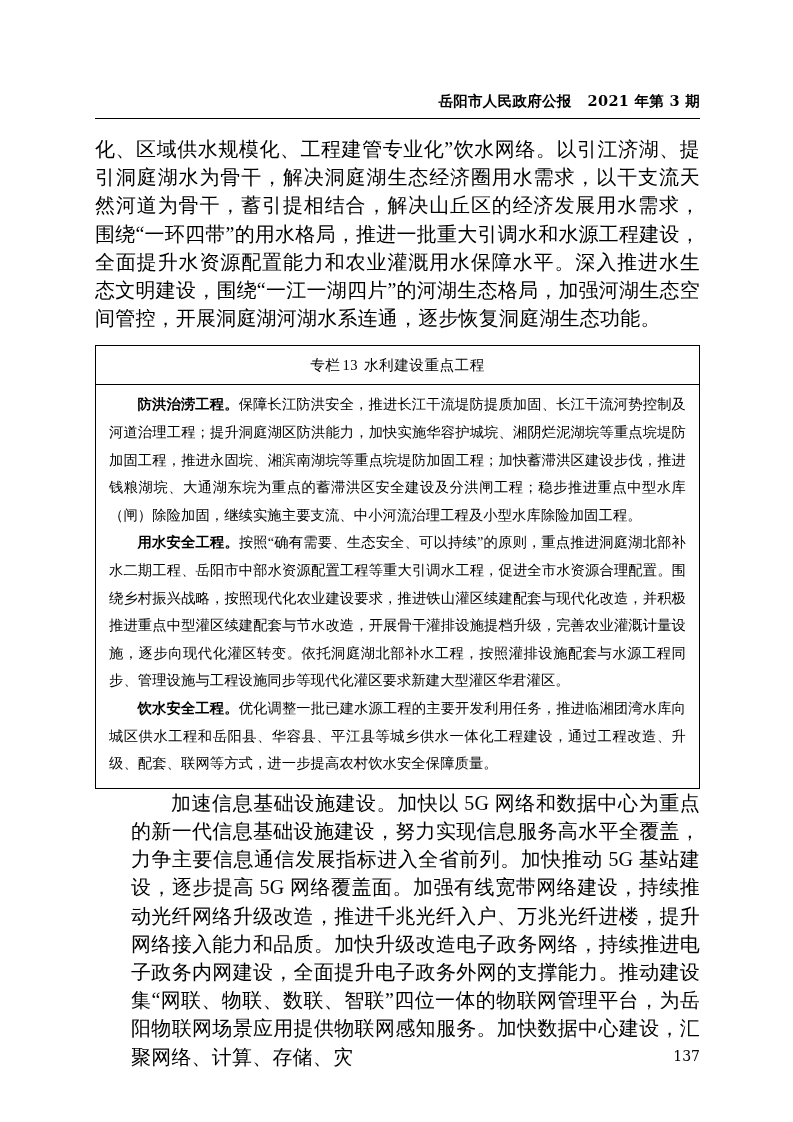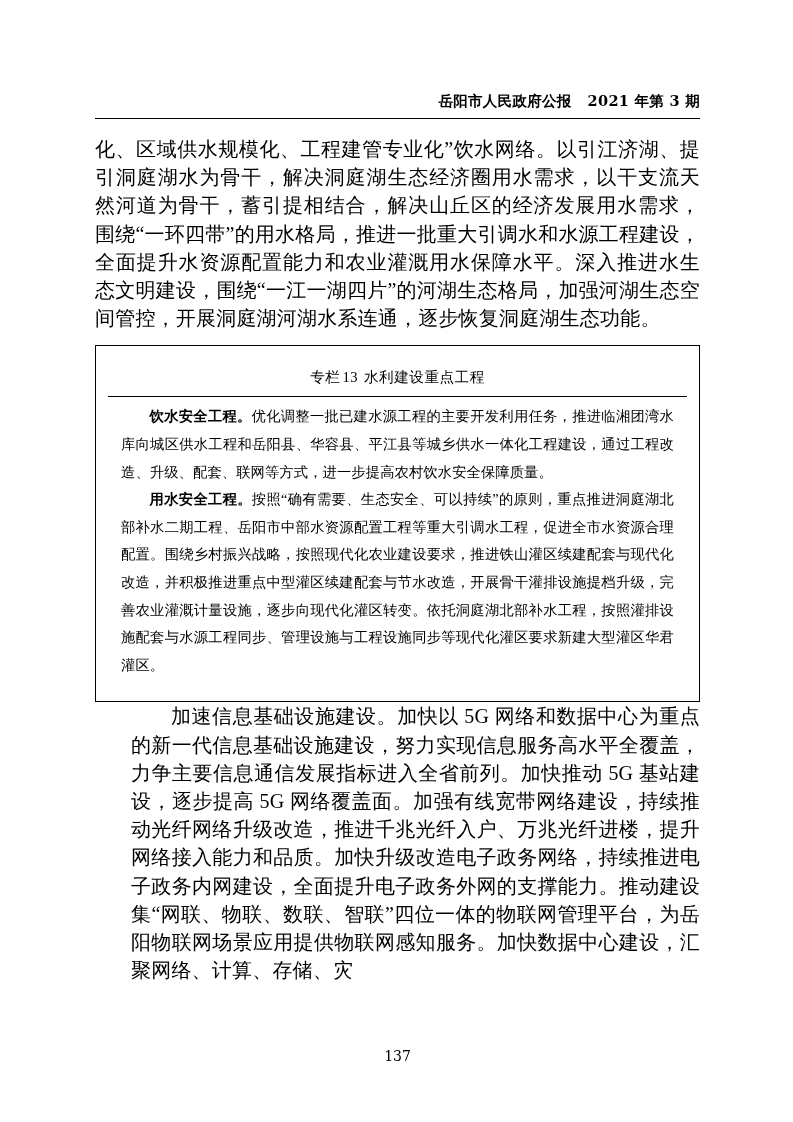--- a/index.html
+++ b/index.html
@@ -59,21 +59,21 @@
     text-indent: 0;
     letter-spacing: 0.2px;
   }
   p.indent {
     text-indent: 2em;
     margin-left: 36px;
   }
   .box {
     margin-top: 13px;
     border: 1.1px solid #000000;
-    padding: 12px;
+    padding: 0;
     box-sizing: border-box;
   }
   .box-title {
     text-align: center;
     font-size: 14.6px;
     line-height: 30px;
     padding: 4px 0 4px 0;
     border-bottom: 1.1px solid #000000;
     letter-spacing: 0.5px;
   }
@@ -96,21 +96,21 @@
     font-weight: bold;
   }
   .tail {
     margin-top: 12px;
   }
   .pageno {
     position: absolute;
     left: 95px;
     top: 1048px;
     width: 605px;
-    text-align: center;
+    text-align: right;
     font-size: 14px;
     font-family: "DejaVu Serif", "Liberation Serif", serif;
   }
 </style>
 </head>
 <body>
 
 <div class="page">
 
   <div class="header">
@@ -120,22 +120,23 @@
 
   <div class="content">
 
     <p class="body">化、区域供水规模化、工程建管专业化”饮水网络。以引江济湖、提引洞庭湖水为骨干，解决洞庭湖生态经济圈用水需求，以干支流天然河道为骨干，蓄引提相结合，解决山丘区的经济发展用水需求，围绕“一环四带”的用水格局，推进一批重大引调水和水源工程建设，全面提升水资源配置能力和农业灌溉用水保障水平。深入推进水生态文明建设，围绕“一江一湖四片”的河湖生态格局，加强河湖生态空间管控，开展洞庭湖河湖水系连通，逐步恢复洞庭湖生态功能。</p>
 
     <div class="box">
       <div class="box-title">
         <span>专栏</span><span class="num">13</span><span>水利建设重点工程</span>
       </div>
       <div class="box-body">
+        <p><b>防洪治涝工程。</b><span>保障长江防洪安全，推进长江干流堤防提质加固、长江干流河势控制及河道治理工程；提升洞庭湖区防洪能力，加快实施华容护城垸、湘阴烂泥湖垸等重点垸堤防加固工程，推进永固垸、湘滨南湖垸等重点垸堤防加固工程；加快蓄滞洪区建设步伐，推进钱粮湖垸、大通湖东垸为重点的蓄滞洪区安全建设及分洪闸工程；稳步推进重点中型水库（闸）除险加固，继续实施主要支流、中小河流治理工程及小型水库除险加固工程。</span></p>
+        <p><b>用水安全工程。</b><span>按照“确有需要、生态安全、可以持续”的原则，重点推进洞庭湖北部补水二期工程、岳阳市中部水资源配置工程等重大引调水工程，促进全市水资源合理配置。围绕乡村振兴战略，按照现代化农业建设要求，推进铁山灌区续建配套与现代化改造，并积极推进重点中型灌区续建配套与节水改造，开展骨干灌排设施提档升级，完善农业灌溉计量设施，逐步向现代化灌区转变。依托洞庭湖北部补水工程，按照灌排设施配套与水源工程同步、管理设施与工程设施同步等现代化灌区要求新建大型灌区华君灌区。</span></p>
         <p><b>饮水安全工程。</b><span>优化调整一批已建水源工程的主要开发利用任务，推进临湘团湾水库向城区供水工程和岳阳县、华容县、平江县等城乡供水一体化工程建设，通过工程改造、升级、配套、联网等方式，进一步提高农村饮水安全保障质量。</span></p>
-        <p><b>用水安全工程。</b><span>按照“确有需要、生态安全、可以持续”的原则，重点推进洞庭湖北部补水二期工程、岳阳市中部水资源配置工程等重大引调水工程，促进全市水资源合理配置。围绕乡村振兴战略，按照现代化农业建设要求，推进铁山灌区续建配套与现代化改造，并积极推进重点中型灌区续建配套与节水改造，开展骨干灌排设施提档升级，完善农业灌溉计量设施，逐步向现代化灌区转变。依托洞庭湖北部补水工程，按照灌排设施配套与水源工程同步、管理设施与工程设施同步等现代化灌区要求新建大型灌区华君灌区。</span></p>
       </div>
     </div>
 
     <p class="body indent tail">加速信息基础设施建设。加快以 5G 网络和数据中心为重点的新一代信息基础设施建设，努力实现信息服务高水平全覆盖，力争主要信息通信发展指标进入全省前列。加快推动 5G 基站建设，逐步提高 5G 网络覆盖面。加强有线宽带网络建设，持续推动光纤网络升级改造，推进千兆光纤入户、万兆光纤进楼，提升网络接入能力和品质。加快升级改造电子政务网络，持续推进电子政务内网建设，全面提升电子政务外网的支撑能力。推动建设集“网联、物联、数联、智联”四位一体的物联网管理平台，为岳阳物联网场景应用提供物联网感知服务。加快数据中心建设，汇聚网络、计算、存储、灾</p>
 
   </div>
 
   <div class="pageno">137</div>
 
 </div>

